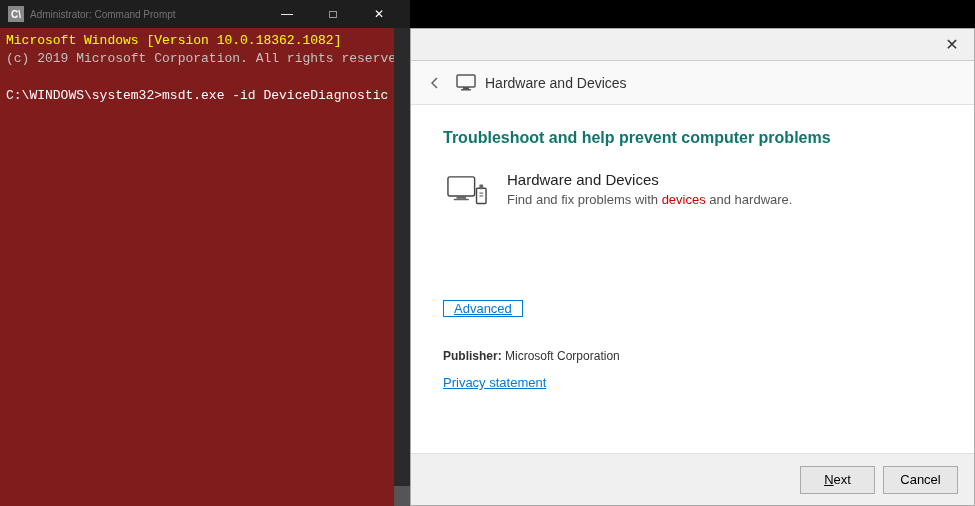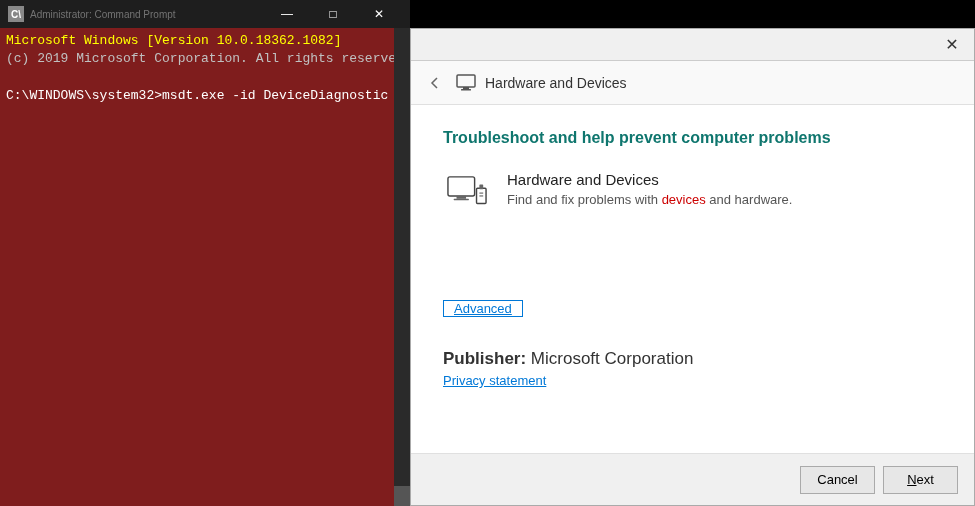--- a/index.html
+++ b/index.html
@@ -207,23 +207,23 @@
       font-size: 13px;
       text-decoration: underline;
       cursor: pointer;
       border: 1px solid #0078d7;
       display: inline-block;
       padding: 0 10px;
       margin-bottom: 16px;
     }
 
     .publisher-line {
-      font-size: 17px;
+      font-size: 12px;
       color: #333;
-      margin-bottom: 2px;
+      margin-bottom: 10px;
     }
     .publisher-line span.bold { font-weight: 600; }
     .privacy-link {
       color: #0078d7;
       font-size: 13px;
       text-decoration: underline;
       cursor: pointer;
     }
 
     .dialog-footer {
@@ -326,18 +326,18 @@
       <a class="advanced-link" href="#">Advanced</a>
       <div style="height:16px;"></div>
       <div class="publisher-line">
         <span class="bold">Publisher: </span><span>Microsoft Corporation</span>
       </div>
       <a class="privacy-link" href="#">Privacy statement</a>
     </div>
   </div>
 
   <div class="dialog-footer">
-    <button class="footer-btn">Cancel</button>
     <button class="footer-btn primary">
       <span><span class="underline">N</span>ext</span>
     </button>
+    <button class="footer-btn">Cancel</button>
   </div>
 </div>
 
 </body></html>

